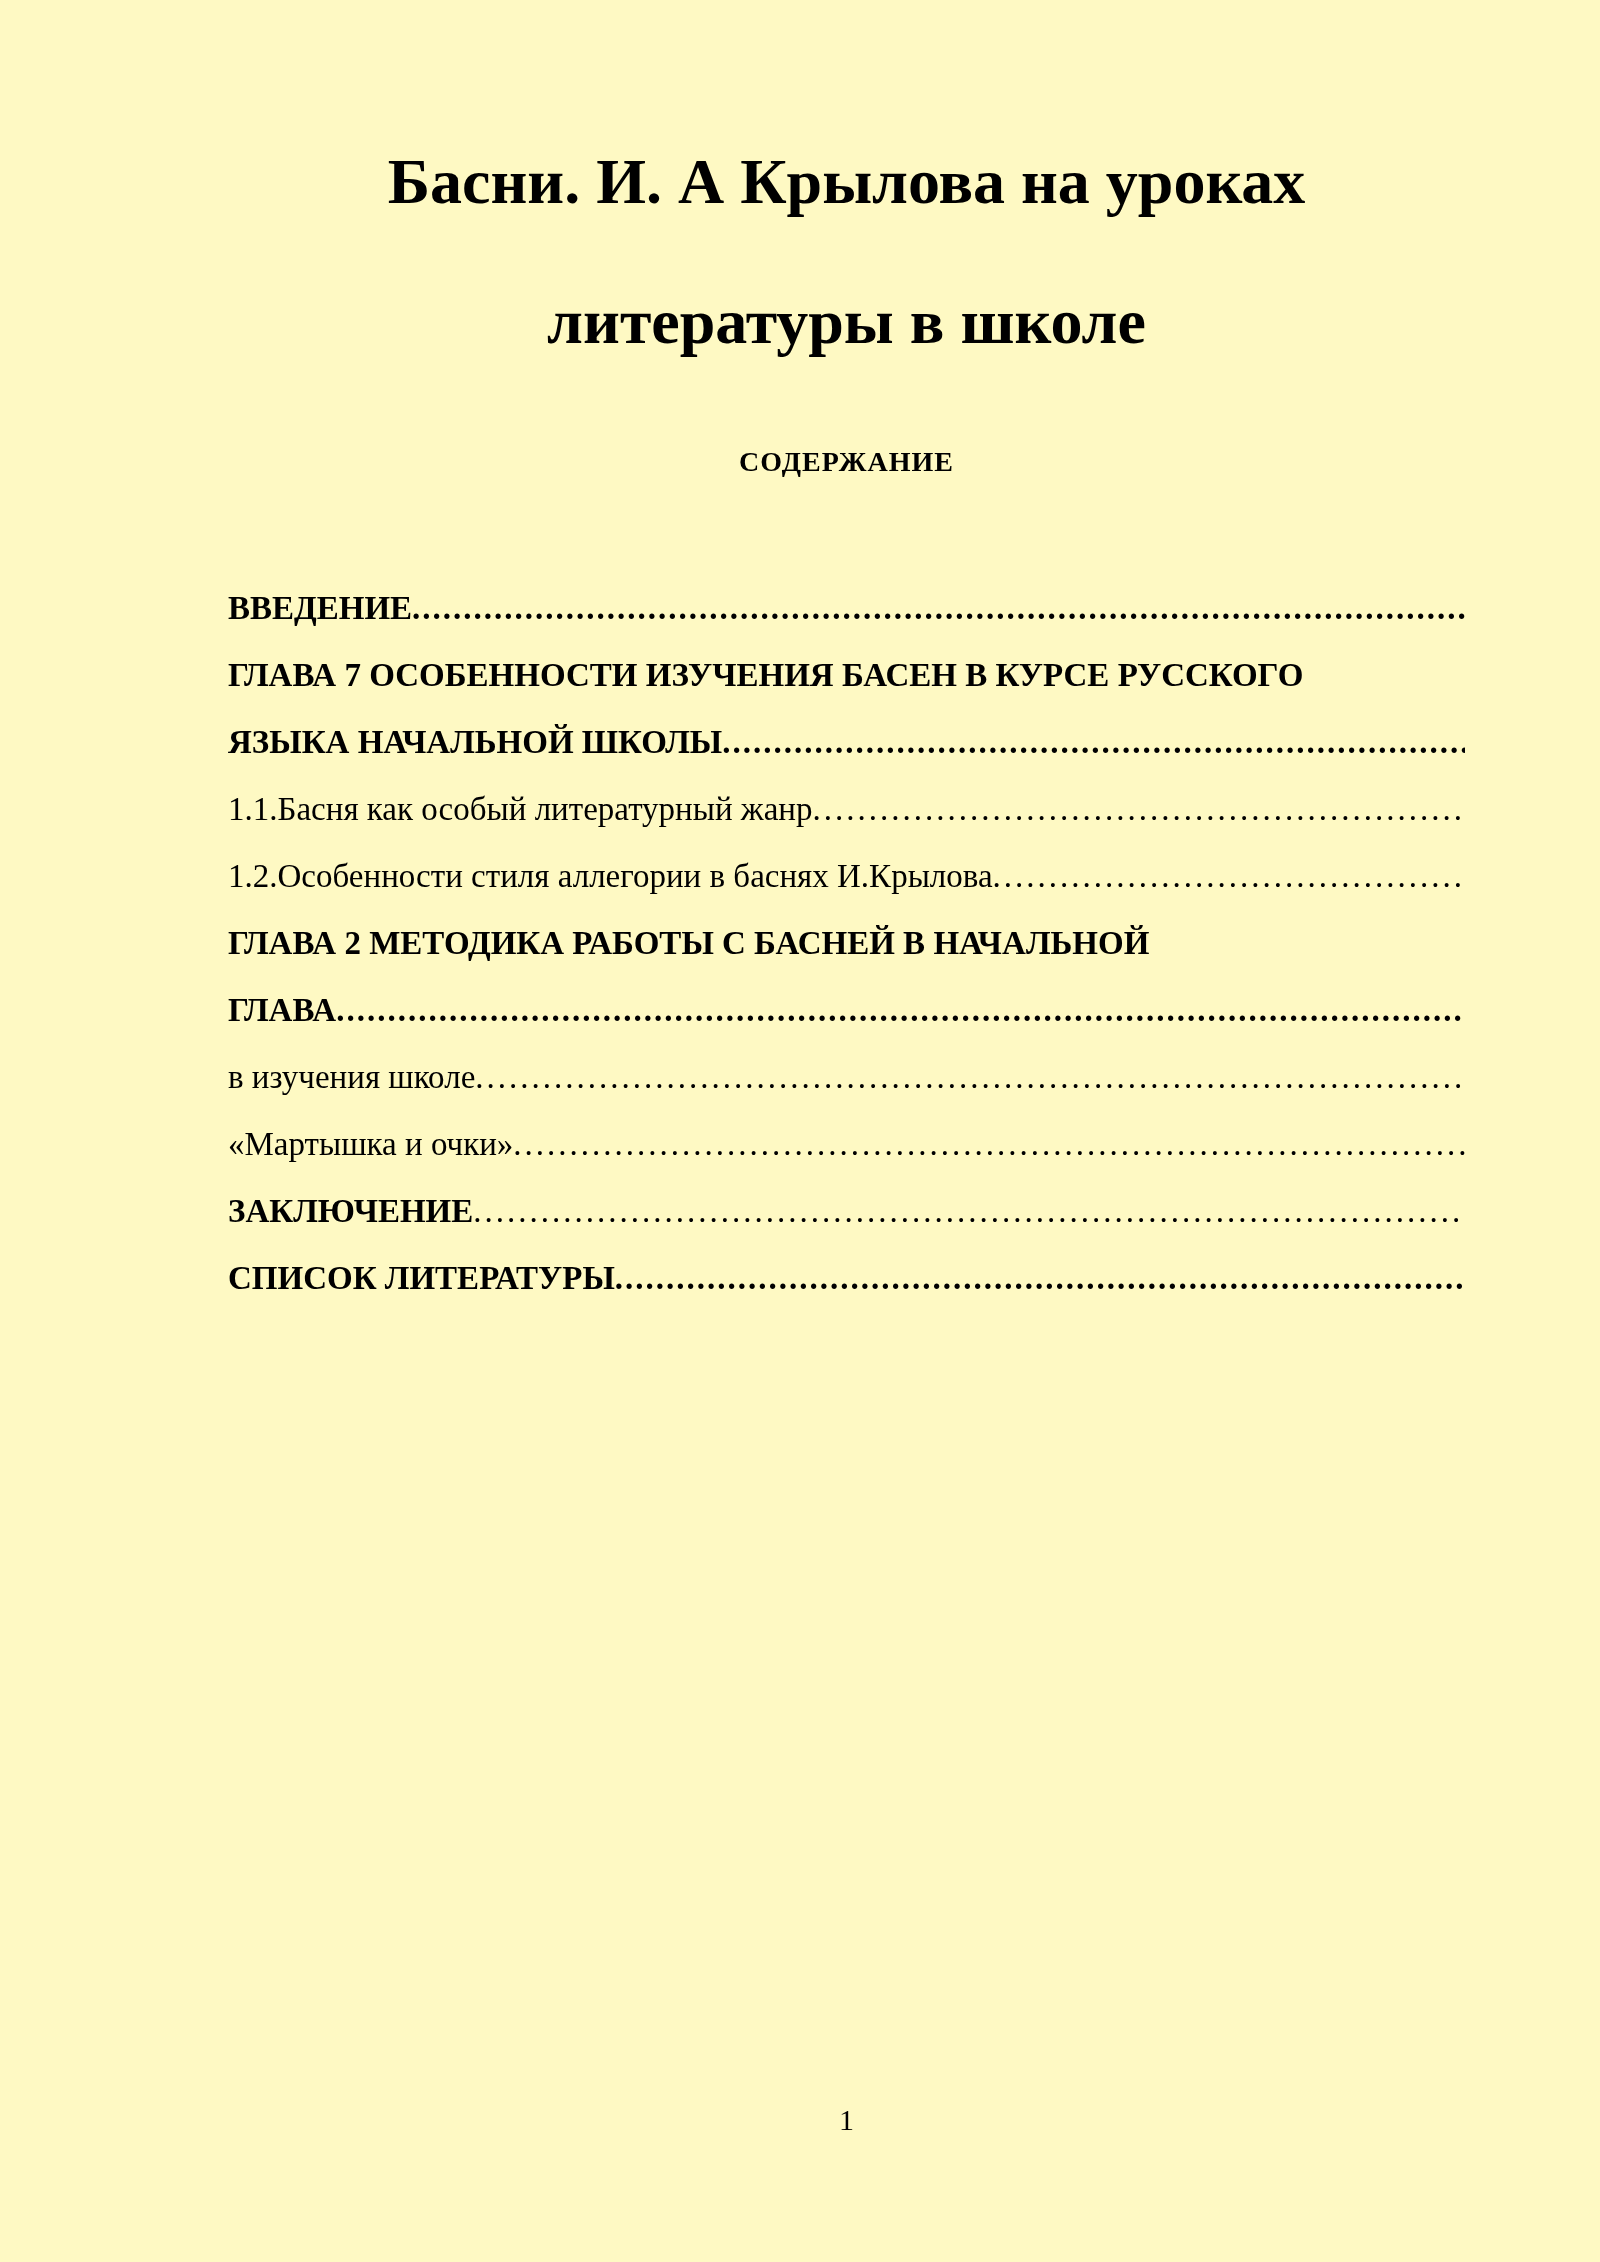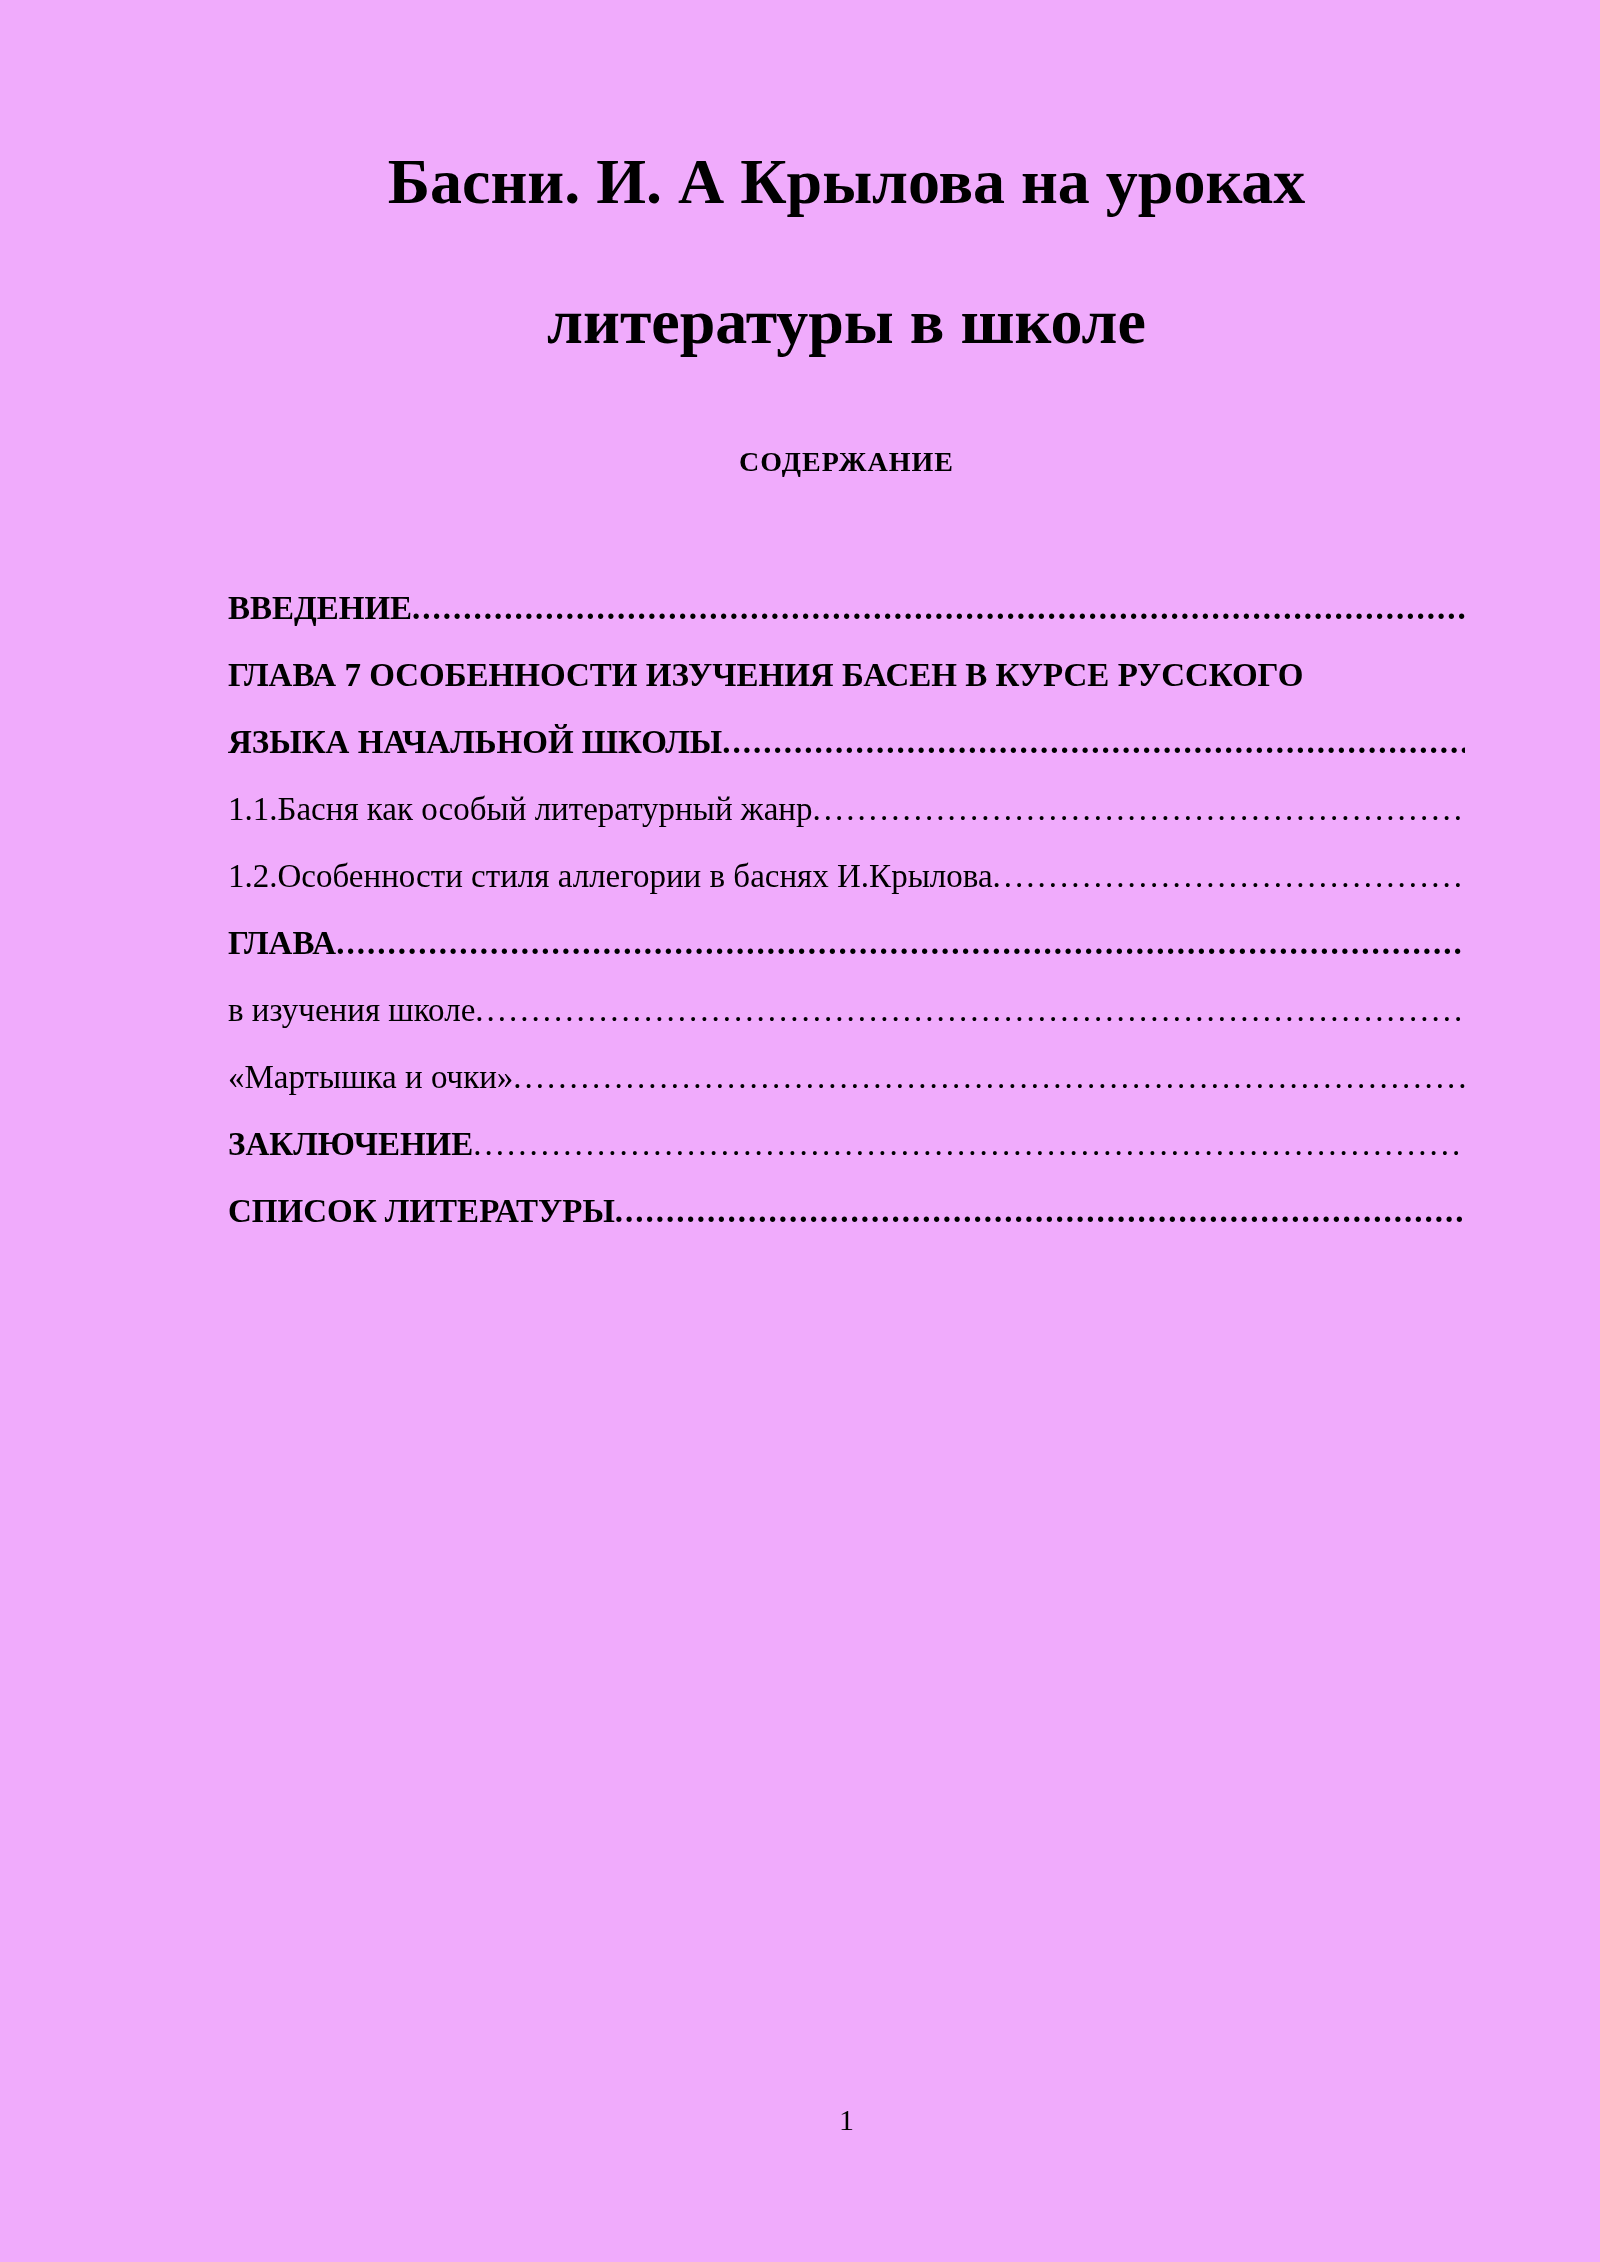--- a/index.html
+++ b/index.html
@@ -4,21 +4,21 @@
 <style>
   html, body {
     margin: 0;
     padding: 0;
     background: #ffffff;
   }
   .page {
     position: relative;
     width: 1600px;
     height: 2262px;
-    background: #f0abfc;
+    background: #fef9c3;
     color: #000000;
     font-family: "Liberation Serif", "DejaVu Serif", serif;
     overflow: hidden;
   }
   .content {
     padding: 0 135px 0 228px; 
   }
   .doc-title {
     margin: 112px 0 0 0;
     font-size: 64px;
@@ -86,20 +86,21 @@
       <div class="toc-row bold"><span class="label">ВВЕДЕНИЕ</span><span class="leader bold-leader">........................................................................................................................................................................................................</span></div>
 
       <div class="toc-row bold"><span class="label">ГЛАВА 7 ОСОБЕННОСТИ ИЗУЧЕНИЯ БАСЕН В КУРСЕ РУССКОГО</span></div>
 
       <div class="toc-row bold"><span class="label">ЯЗЫКА НАЧАЛЬНОЙ ШКОЛЫ</span><span class="leader bold-leader">........................................................................................................................................................................................................</span></div>
 
       <div class="toc-row"><span class="label">1.1.Басня как особый литературный жанр</span><span class="leader">........................................................................................................................................................................................................</span></div>
 
       <div class="toc-row"><span class="label">1.2.Особенности стиля аллегории в баснях И.Крылова</span><span class="leader">........................................................................................................................................................................................................</span></div>
 
+      <div class="toc-row bold"><span class="label">ГЛАВА 2 МЕТОДИКА РАБОТЫ С БАСНЕЙ В НАЧАЛЬНОЙ</span></div>
 
       <div class="toc-row bold"><span class="label">ГЛАВА</span><span class="leader bold-leader">........................................................................................................................................................................................................</span></div>
 
 
       <div class="toc-row"><span class="label">в изучения школе</span><span class="leader">........................................................................................................................................................................................................</span></div>
 
 
       <div class="toc-row"><span class="label">«Мартышка и очки»</span><span class="leader">........................................................................................................................................................................................................</span></div>
 
       <div class="toc-row bold"><span class="label">ЗАКЛЮЧЕНИЕ</span><span class="leader">........................................................................................................................................................................................................</span></div>

